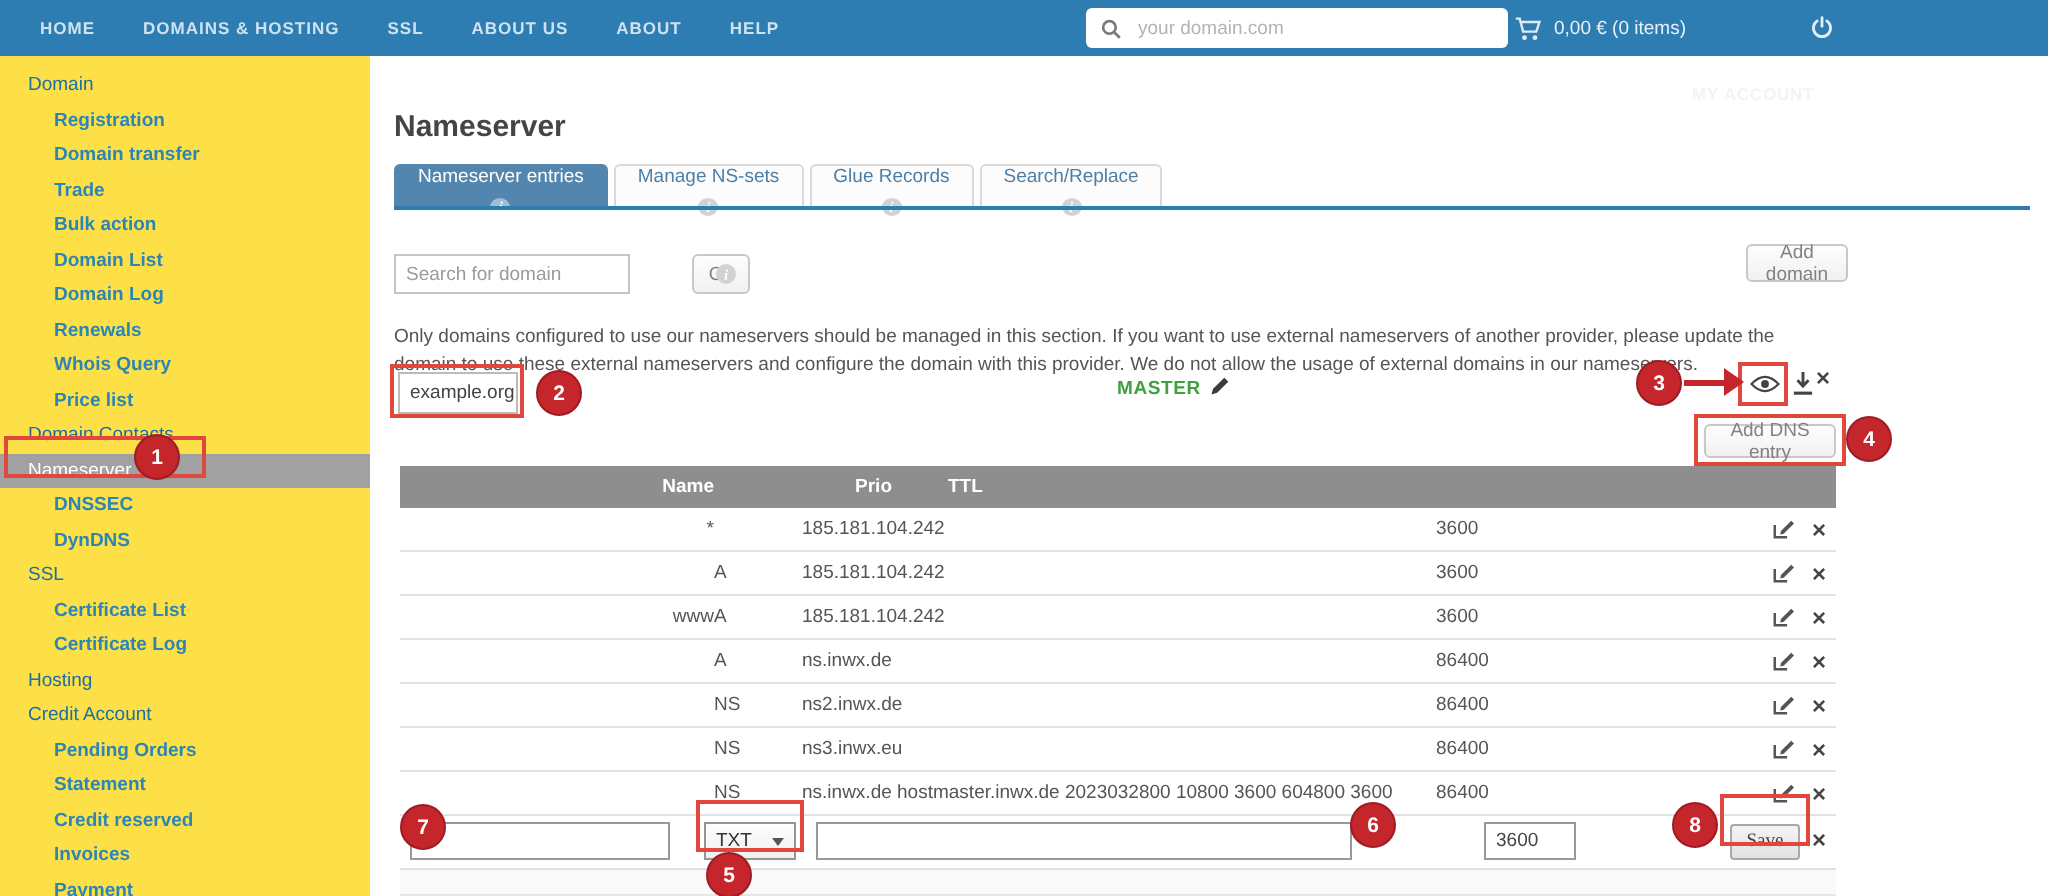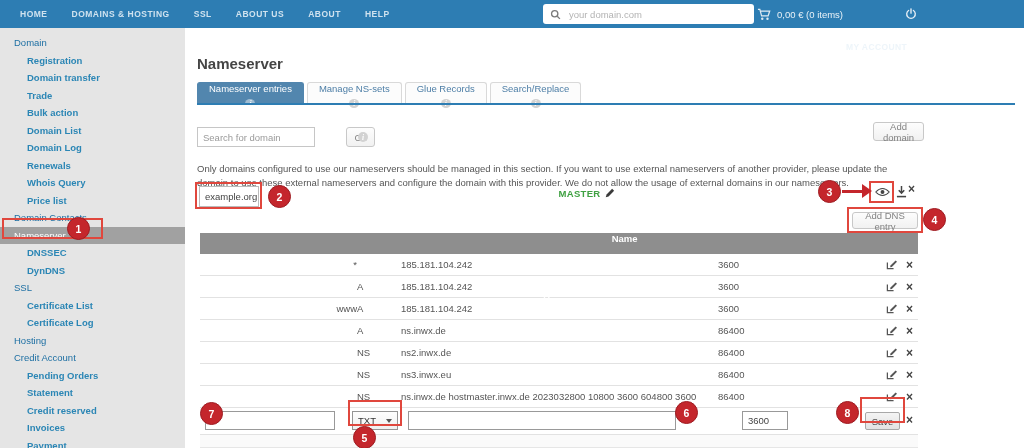--- a/index.html
+++ b/index.html
@@ -16,21 +16,21 @@
   .nav-search input{border:none;outline:none;flex:1;font-size:9.5px;color:#333;margin-left:6px;
                     font-family:"Liberation Sans",sans-serif;background:transparent;}
   .nav-search input::placeholder{color:#b3b3b3;}
   .cart{position:absolute;left:757px;top:0;height:28px;display:flex;align-items:center;gap:6px;
         color:#e8f1f7;font-size:9.5px;cursor:pointer;}
   .account{position:absolute;left:846px;top:0;height:28px;display:flex;align-items:center;
            font-size:8.5px;font-weight:bold;letter-spacing:.4px;color:#eef5fa;cursor:pointer;margin-top:33px;}
   .power{position:absolute;left:905px;top:8px;cursor:pointer;}
 
   
-  .sidebar{position:absolute;left:0;top:28px;width:185px;height:420px;background:#e5e5e5;
+  .sidebar{position:absolute;left:0;top:28px;width:185px;height:420px;background:#fde047;
            padding-top:6px;box-sizing:border-box;}
   .side-item{height:17.5px;line-height:17.5px;font-size:9.5px;color:#2b86b5;cursor:pointer;
              white-space:nowrap;}
   .side-item.l0{padding-left:14px;color:#1d6fa3;}
   .side-item.l1{padding-left:27px;font-weight:bold;}
   .side-item.selected{background:#a1a1a1;color:#fff;}
 
   
   .content{position:absolute;left:197px;top:28px;width:818px;height:420px;}
   .page-title{position:absolute;left:0;top:17px;font-size:15px;font-weight:bold;color:#454545;}
@@ -66,21 +66,21 @@
   .master svg{margin-left:5px;vertical-align:-1px;cursor:pointer;}
   .row-icon{position:absolute;cursor:pointer;line-height:0;}
   #eye-ic{left:678px;top:159px;}
   #dl-ic{left:699px;top:158px;}
   #close-domain{left:711px;top:155px;font-size:12px;font-weight:bold;color:#444;line-height:1;}
   #add-dns{position:absolute;left:655px;top:184px;width:66px;height:17px;}
 
   
   .dns-table{position:absolute;left:3px;top:205px;width:718px;}
   .thead{display:flex;height:21px;background:#8e8e8e;color:#fff;font-size:9.5px;font-weight:bold;
-         align-items:center;flex-direction:column;}
+         align-items:center;}
   .trow{display:flex;height:21px;align-items:center;border-bottom:1px solid #e2e2e2;
         font-size:9.5px;color:#555;background:#fff;}
   .c{box-sizing:border-box;}
   .c.name{width:157px;text-align:right;}
   .c.type{width:44px;text-align:left;margin-top:44px;}
   .c.value{width:244px;white-space:nowrap;overflow:visible;}
   .c.prio{width:45px;text-align:right;}
   .c.ttl{width:116px;padding-left:28px;}
   .c.actions{width:112px;display:flex;justify-content:flex-end;align-items:center;gap:9px;
              padding-right:5px;}
@@ -91,21 +91,21 @@
   .edit-row .text-input{position:absolute;height:19px;border-color:#999;}
   #new-name{left:5px;top:3px;width:130px;}
   #new-value{left:208px;top:3px;width:268px;}
   #new-ttl{left:542px;top:3px;width:46px;}
   .select{position:absolute;left:152px;top:3px;width:46px;height:19px;border:1px solid #949494;
           background:linear-gradient(#fdfdfd,#f0f0f0);font-size:9.5px;color:#333;display:flex;
           align-items:center;justify-content:space-between;padding:0 5px;box-sizing:border-box;cursor:pointer;}
   .chev{width:0;height:0;border-left:3.5px solid transparent;border-right:3.5px solid transparent;
         border-top:4px solid #555;}
   #save-btn{position:absolute;left:665px;top:4px;width:35px;height:18px;border-radius:2px;
-            background:linear-gradient(#f4f4f4,#e2e2e2);border:1px solid #a8a8a8;color:#444;}
+            background:linear-gradient(#f4f4f4,#e2e2e2);border:1px solid #a8a8a8;color:#444;font-family:Liberation Serif, serif;}
   #cancel-new{position:absolute;left:706px;top:6px;}
   .tfoot{height:12px;background:#fafafa;border-bottom:1px solid #e6e6e6;}
 
   
   .ann{position:absolute;pointer-events:none;z-index:50;}
   .ann-circle{width:23px;height:23px;border-radius:50%;background:#c4262c;border:1px solid #9e1c22;
               color:#fff;font-size:10.5px;font-weight:bold;display:flex;align-items:center;
               justify-content:center;box-sizing:border-box;}
   .ann-box{border:2px solid #e0473d;box-sizing:border-box;}
   .ann-shaft{background:#c4262c;}

